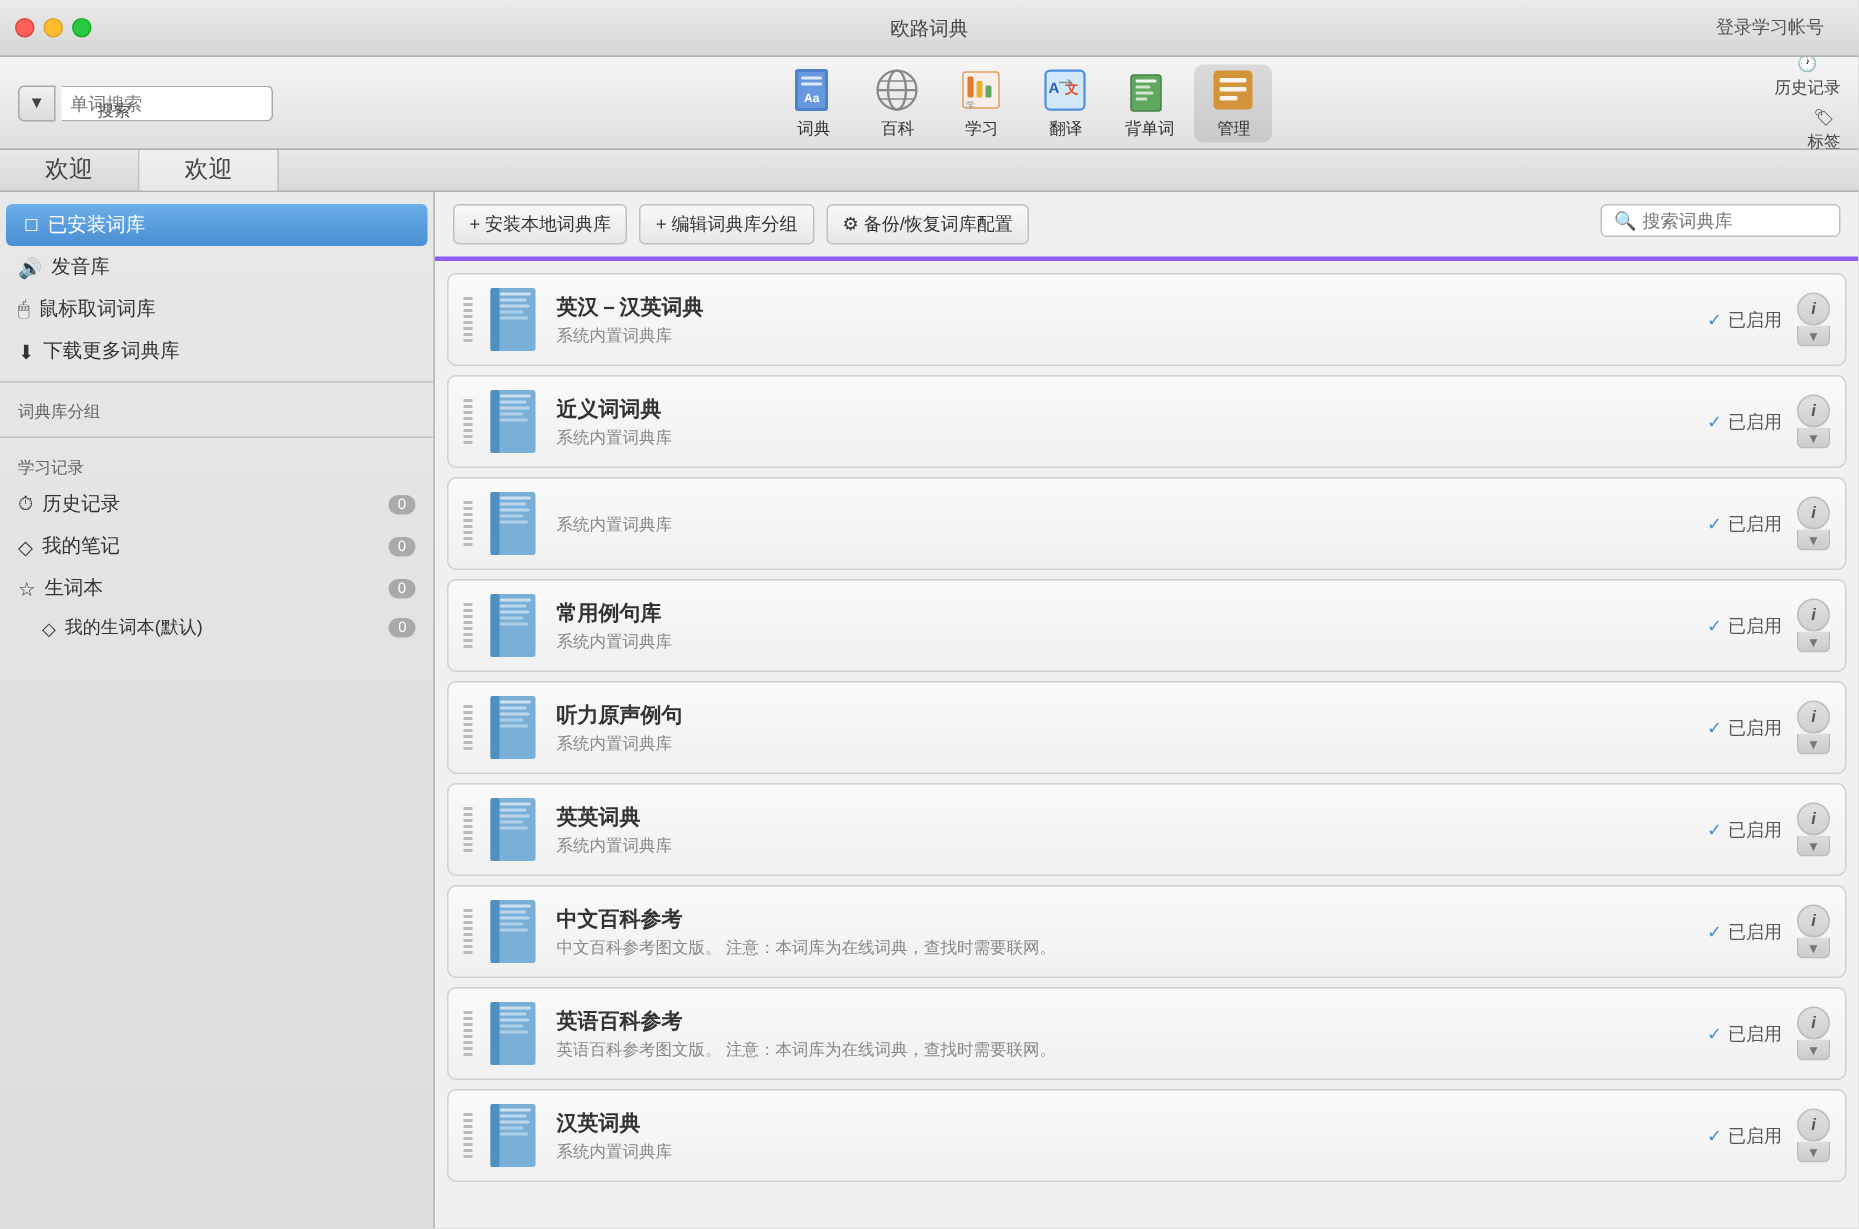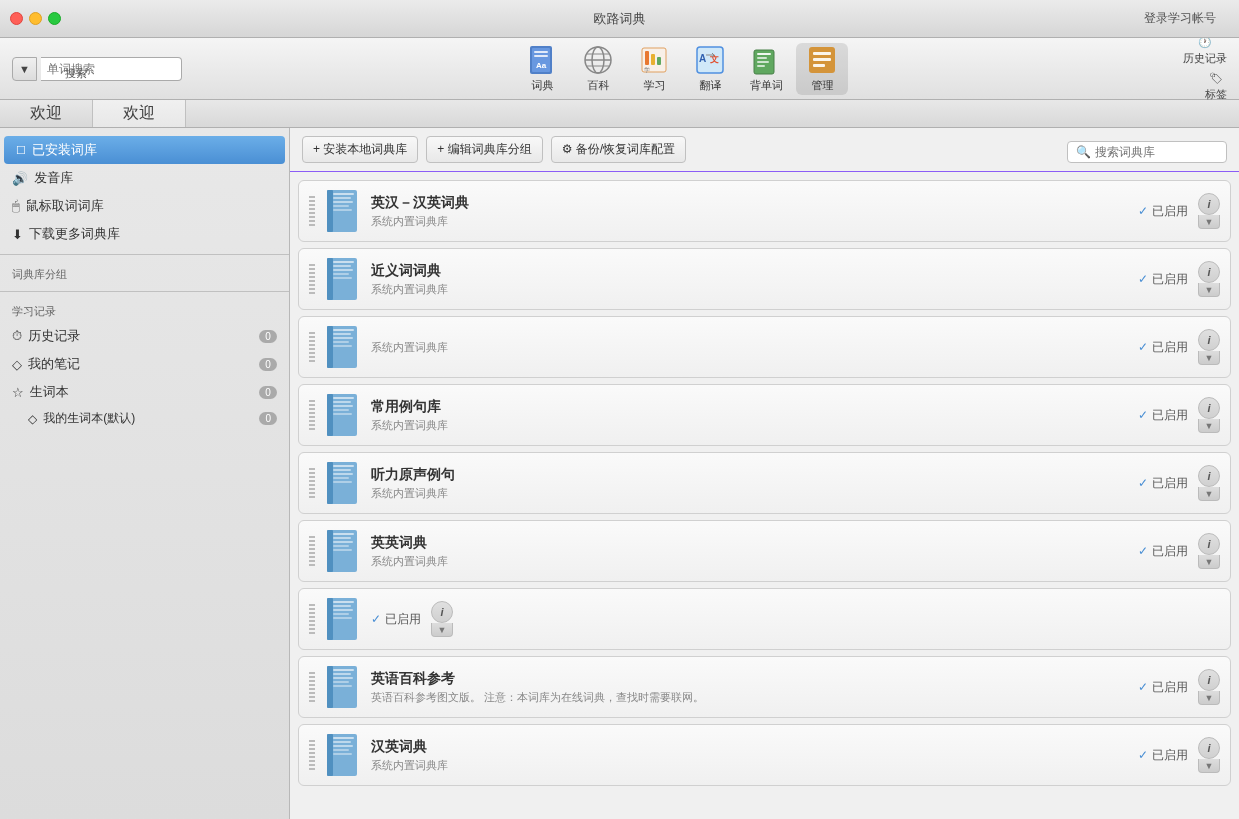--- a/index.html
+++ b/index.html
@@ -240,25 +240,25 @@
       flex: 1;
       background: #f0f0f0;
       overflow: hidden;
       display: flex;
       flex-direction: column;
     }
 
     
     .action-bar {
       display: flex;
-      align-items: flex-end;
+      align-items: flex-start;
       padding: 8px 12px;
       gap: 8px;
       background: #f0f0f0;
-      border-bottom: 1px solid #8b5cf6;
+      border-bottom: 3px solid #8b5cf6;
     }
     .action-btn {
       background: linear-gradient(to bottom, #f8f8f8, #e8e8e8);
       border: 1px solid #c0c0c0;
       border-radius: 4px;
       padding: 4px 10px;
       font-size: 12px;
       color: #333;
       cursor: pointer;
       display: flex;
@@ -731,20 +731,24 @@
       <svg viewBox="0 0 36 44" xmlns="http://www.w3.org/2000/svg">
         <rect x="2" y="1" width="30" height="42" rx="2" fill="#7ab0d8"></rect>
         <rect x="2" y="1" width="6" height="42" rx="1" fill="#5090c0"></rect>
         <rect x="8" y="4" width="21" height="2" rx="1" fill="white" opacity="0.6"></rect>
         <rect x="8" y="8" width="18" height="2" rx="1" fill="white" opacity="0.5"></rect>
         <rect x="8" y="12" width="20" height="2" rx="1" fill="white" opacity="0.5"></rect>
         <rect x="8" y="16" width="16" height="2" rx="1" fill="white" opacity="0.4"></rect>
         <rect x="8" y="20" width="19" height="2" rx="1" fill="white" opacity="0.4"></rect>
       </svg>
     </div>
+    <div class="dict-info">
+      <div class="dict-name">中文百科参考</div>
+      <div class="dict-sub">中文百科参考图文版。 注意：本词库为在线词典，查找时需要联网。</div>
+    </div>
     <div class="dict-status">
       <span class="check">✓</span>
       <span>已启用</span>
     </div>
     <div class="dict-actions">
       <div class="dict-info-btn">i</div>
       <div class="dict-expand-btn">▼</div>
     </div>
   </div>
         <div class="dict-item">

